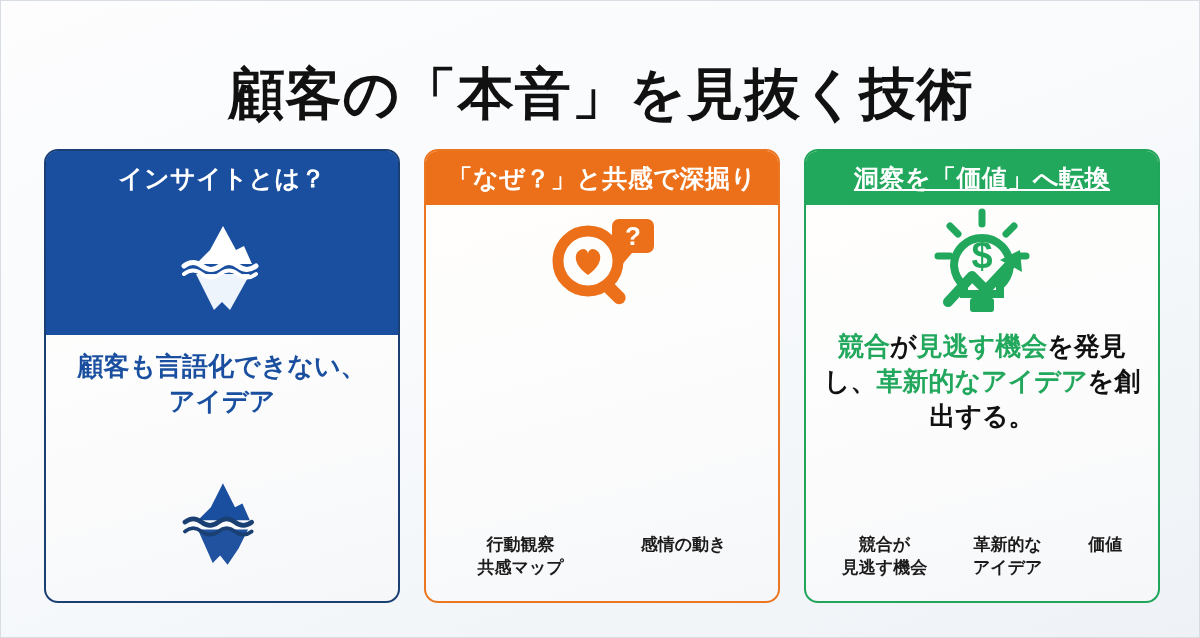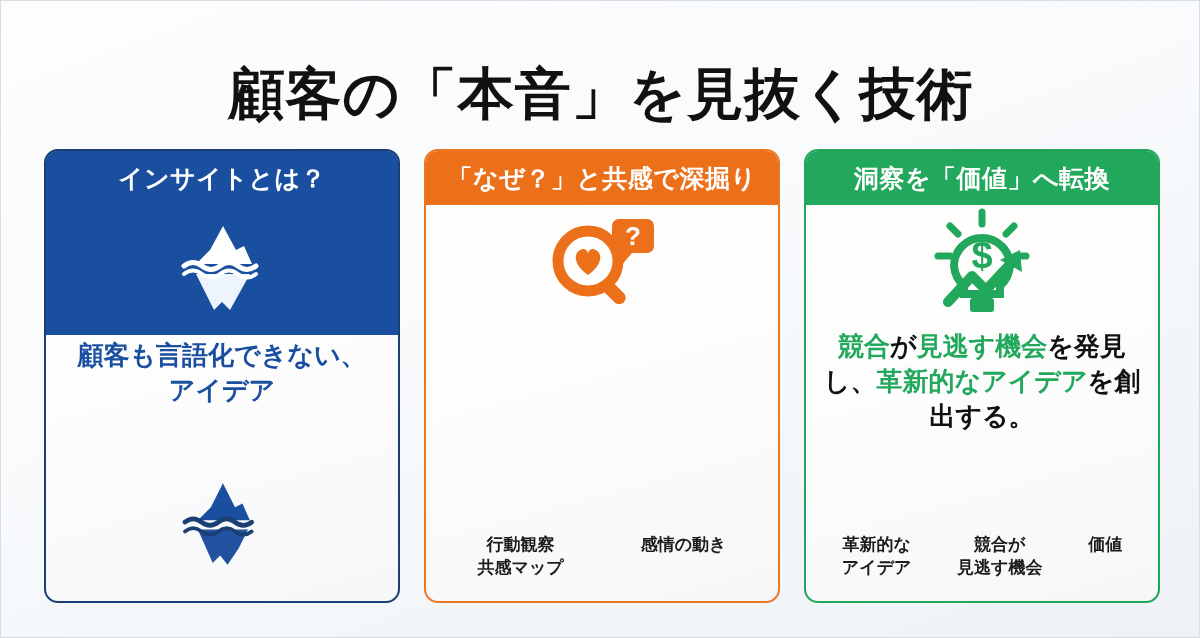--- a/index.html
+++ b/index.html
@@ -63,21 +63,21 @@
     display: flex;
     align-items: center;
     justify-content: center;
     color: #ffffff;
     font-size: 25px;
     font-weight: bold;
     letter-spacing: 0.5px;
   }
   .card.blue   .card-header { background: #1a4fa0; }
   .card.orange .card-header { background: #ec7019; }
-  .card.green  .card-header { background: #22a85c; }
+  .card.green  .card-header { background: #22a85c; text-decoration: underline; }
 
   
   .card.blue .header-block {
     background: #1a4fa0;
     flex: 0 0 184px;
     display: flex;
     flex-direction: column;
   }
   .card.blue .header-icon-area {
     flex: 1 1 auto;
@@ -95,21 +95,21 @@
     flex: 0 0 auto;
     padding: 6px 14px 0 14px;
     text-align: center;
     font-size: 26px;
     font-weight: bold;
     line-height: 1.34;
     color: #111111;
   }
   .card.blue .body-text {
     color: #1a4fa0;
-    padding-top: 3px;
+    padding-top: 14px;
     font-size: 26px;
   }
   .hl-orange { color: #ec7019; }
   .hl-green  { color: #22a85c; }
 
   .footer-labels {
     margin-top: auto;
     display: flex;
     align-items: flex-start;
     justify-content: space-around;
@@ -209,22 +209,22 @@
             <rect x="46" y="90" width="24" height="14" rx="3" fill="#22a85c"></rect>
             <path d="M24 94 L48 68 L62 82 L92 50" fill="none" stroke="#22a85c" stroke-width="10" stroke-linejoin="round" stroke-linecap="round"></path>
             <path d="M96 42 L98 64 L76 52 Z" fill="#22a85c"></path>
           </svg>
         </span>
       </div>
       <div class="body-text">
         <span class="hl-green">競合</span><span>が</span><span class="hl-green">見逃す機会</span><span>を</span><span>発見し、</span><span class="hl-green">革新的なアイ</span><span class="hl-green">デア</span><span>を創出する。</span>
       </div>
       <div class="footer-labels">
+        <div class="footer-label">競合が
+見逃す機会</div>
         <div class="footer-label">革新的な
 アイデア</div>
-        <div class="footer-label">競合が
-見逃す機会</div>
         <div class="footer-label">価値</div>
       </div>
     </div>
 
   </div>
 </div>
 
 </body></html>

